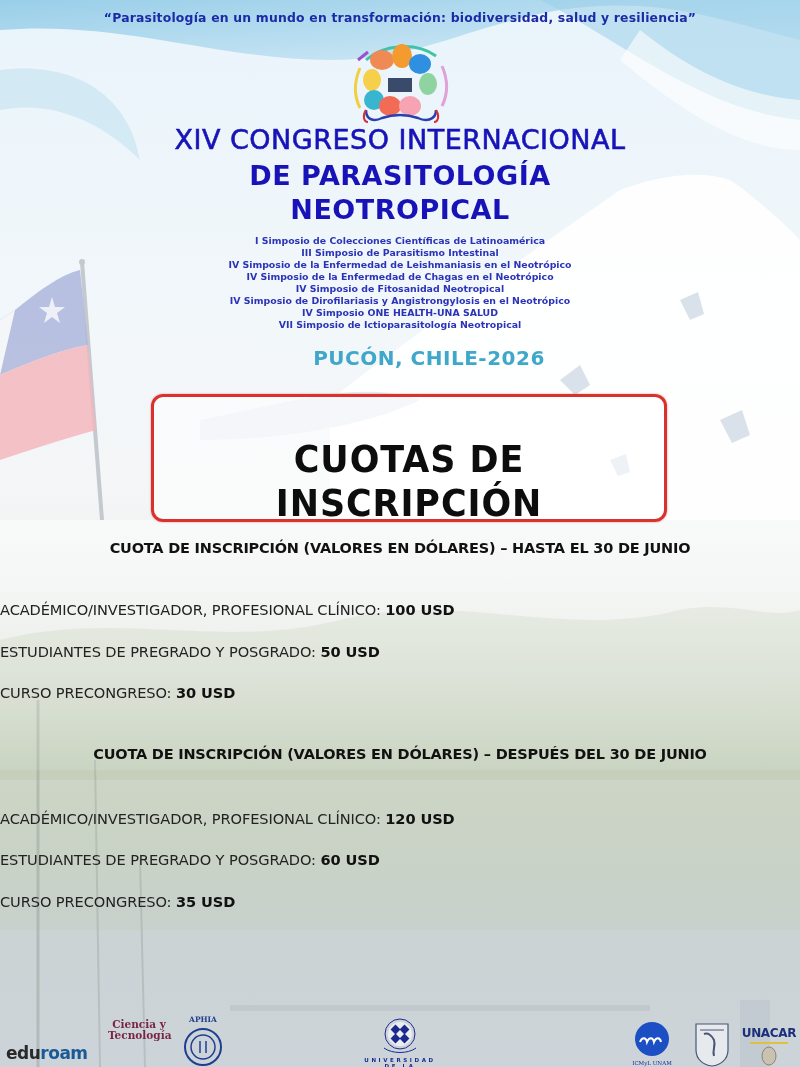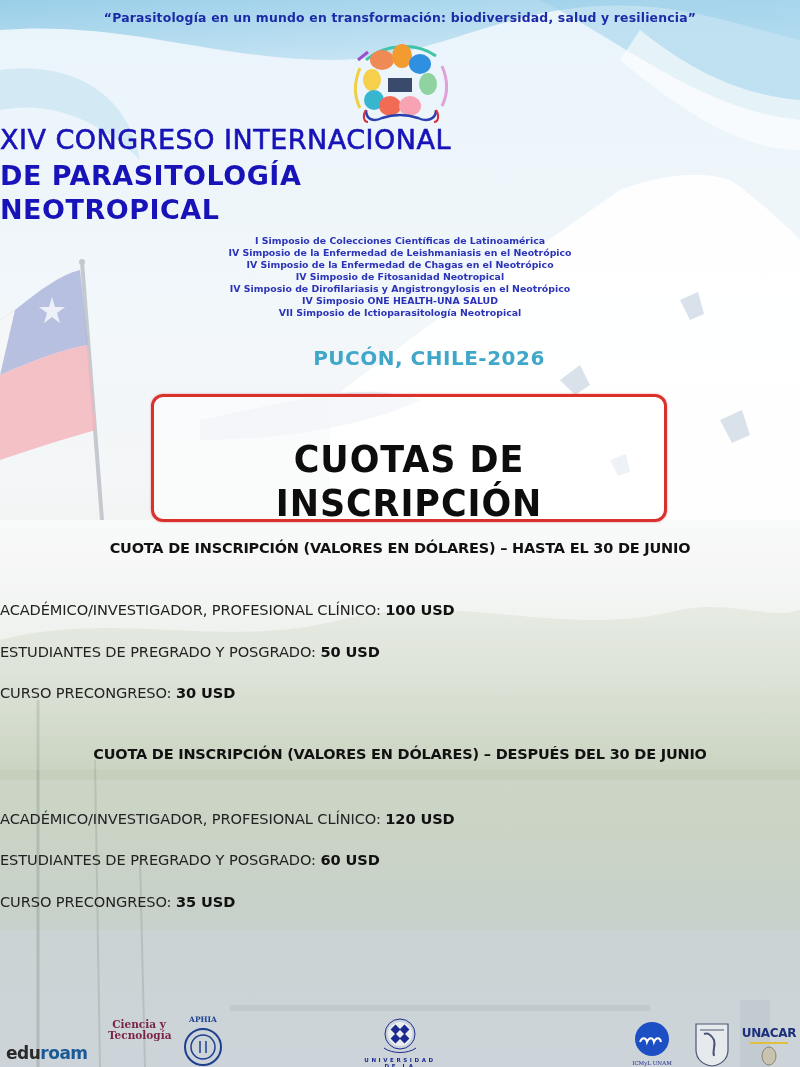--- a/index.html
+++ b/index.html
@@ -14,21 +14,21 @@
   .content { position: absolute; left: 0; top: 0; width: 800px; height: 1067px; }
 
   .slogan {
     position: absolute; left: 0; width: 800px; top: 10px; text-align: center;
     font-family: "DejaVu Sans", sans-serif; font-weight: bold; font-size: 12.4px;
     color: #1b2aa6; letter-spacing: 0.2px;
   }
   .logo { position: absolute; left: 344px; top: 38px; width: 112px; height: 86px; }
 
   .title {
-    position: absolute; left: 0; width: 800px; 
+    position: absolute; left: 0; width: 800px; text-align: center;
     font-family: "DejaVu Sans", sans-serif; color: #1713b8; letter-spacing: 0.5px;
   }
   .title.l1 { top: 124px; font-size: 27px; font-weight: normal; -webkit-text-stroke: 0.6px #1713b8; }
   .title.l2 { top: 160px; font-size: 27px; font-weight: bold; }
   .title.l3 { top: 194px; font-size: 27px; font-weight: bold; }
 
   .symposia { position: absolute; left: 0; width: 800px; top: 235px; text-align: center; }
   .symposia div {
     font-family: "DejaVu Sans", sans-serif; font-weight: bold; font-size: 9.4px;
     color: #2b33b8; line-height: 12px; white-space: nowrap;
@@ -151,20 +151,21 @@
       <path d="M22,72 C18,78 20,84 24,84" fill="none" stroke="#d3303a" stroke-width="2"></path>
       <path d="M92,72 C96,78 94,84 90,84" fill="none" stroke="#d3303a" stroke-width="2"></path>
     </svg>
 
     <div class="title l1">XIV CONGRESO INTERNACIONAL</div>
     <div class="title l2">DE PARASITOLOGÍA</div>
     <div class="title l3">NEOTROPICAL</div>
 
     <div class="symposia">
       <div>I Simposio de Colecciones Científicas de Latinoamérica</div>
+      <div>III Simposio de Parasitismo Intestinal</div>
       <div>IV Simposio de la Enfermedad de Leishmaniasis en el Neotrópico</div>
       <div>IV Simposio de la Enfermedad de Chagas  en el Neotrópico</div>
       <div>IV Simposio de Fitosanidad Neotropical</div>
       <div>IV Simposio de Dirofilariasis y Angistrongylosis en el Neotrópico</div>
       <div>IV Simposio ONE HEALTH-UNA SALUD</div>
       <div>VII Simposio de Ictioparasitología Neotropical</div>
     </div>
 
     <div class="location">PUCÓN, CHILE-2026</div>
 

